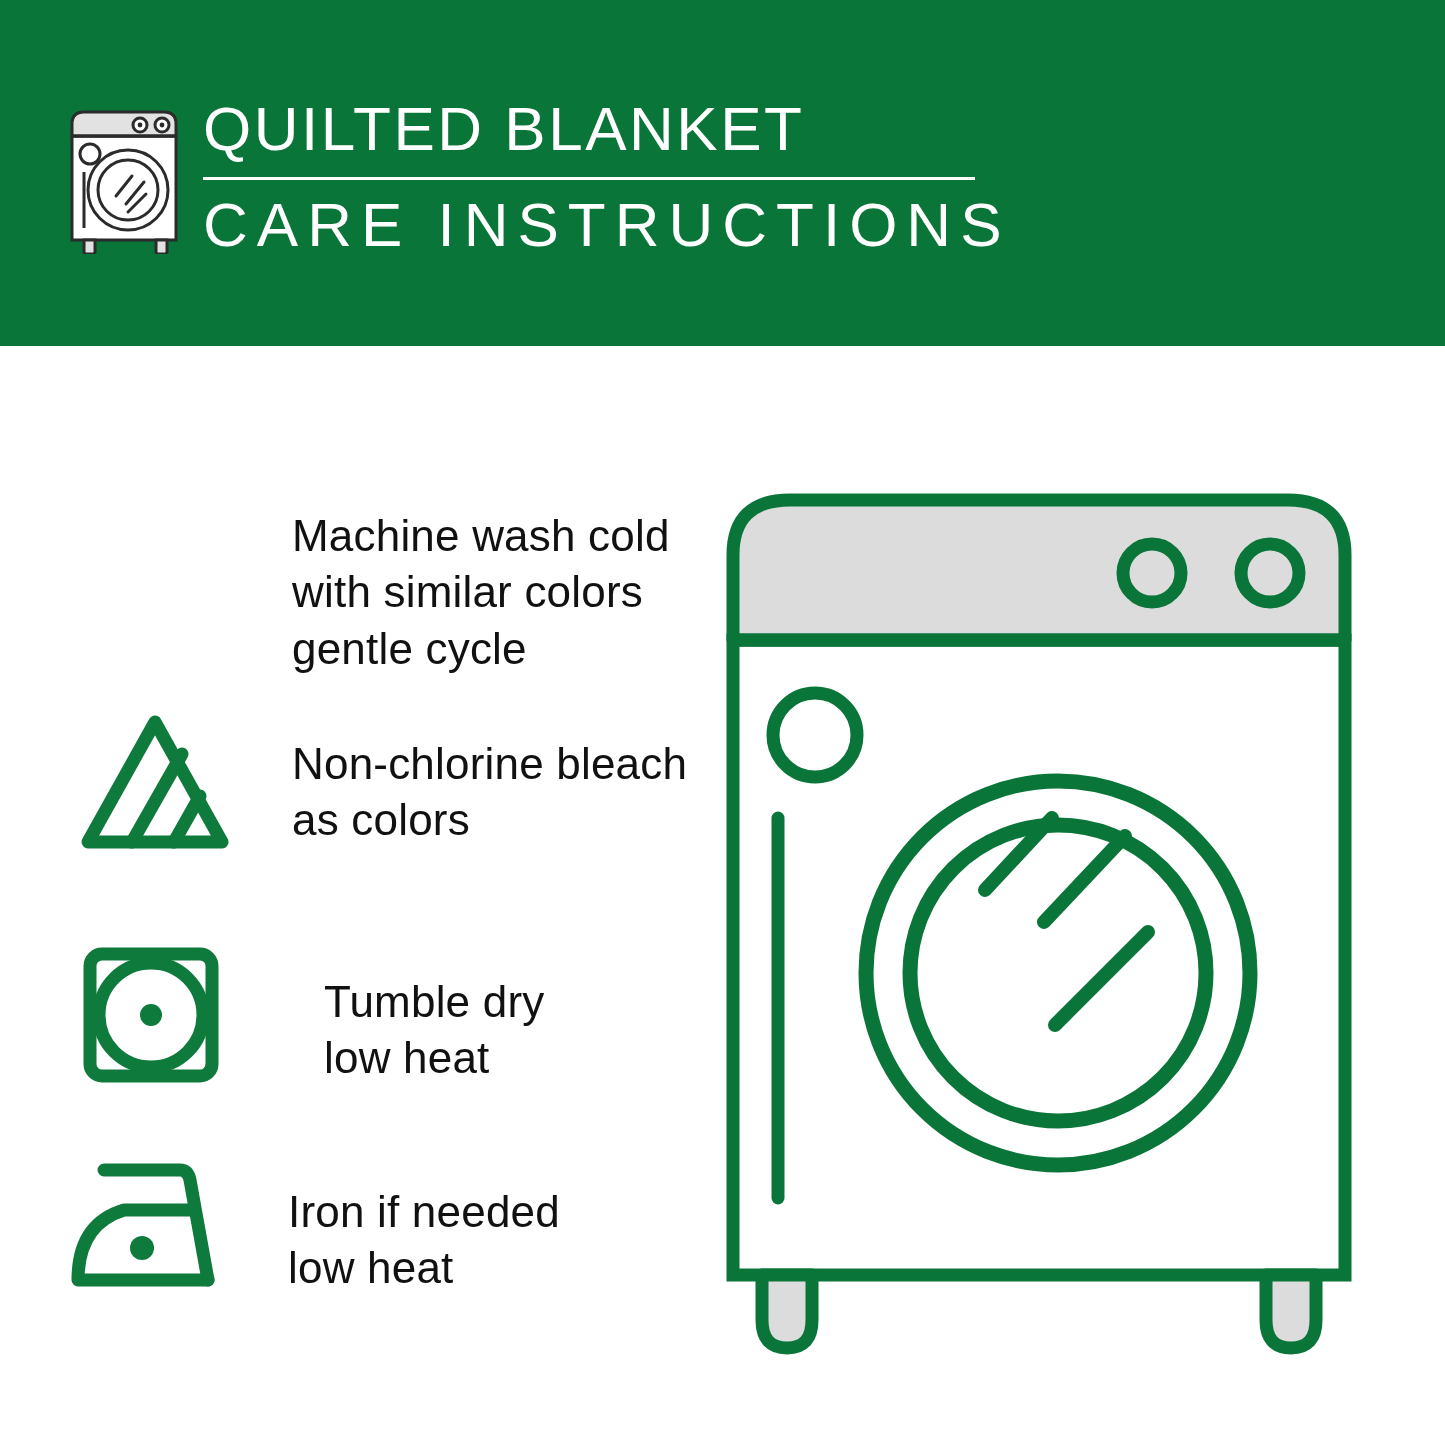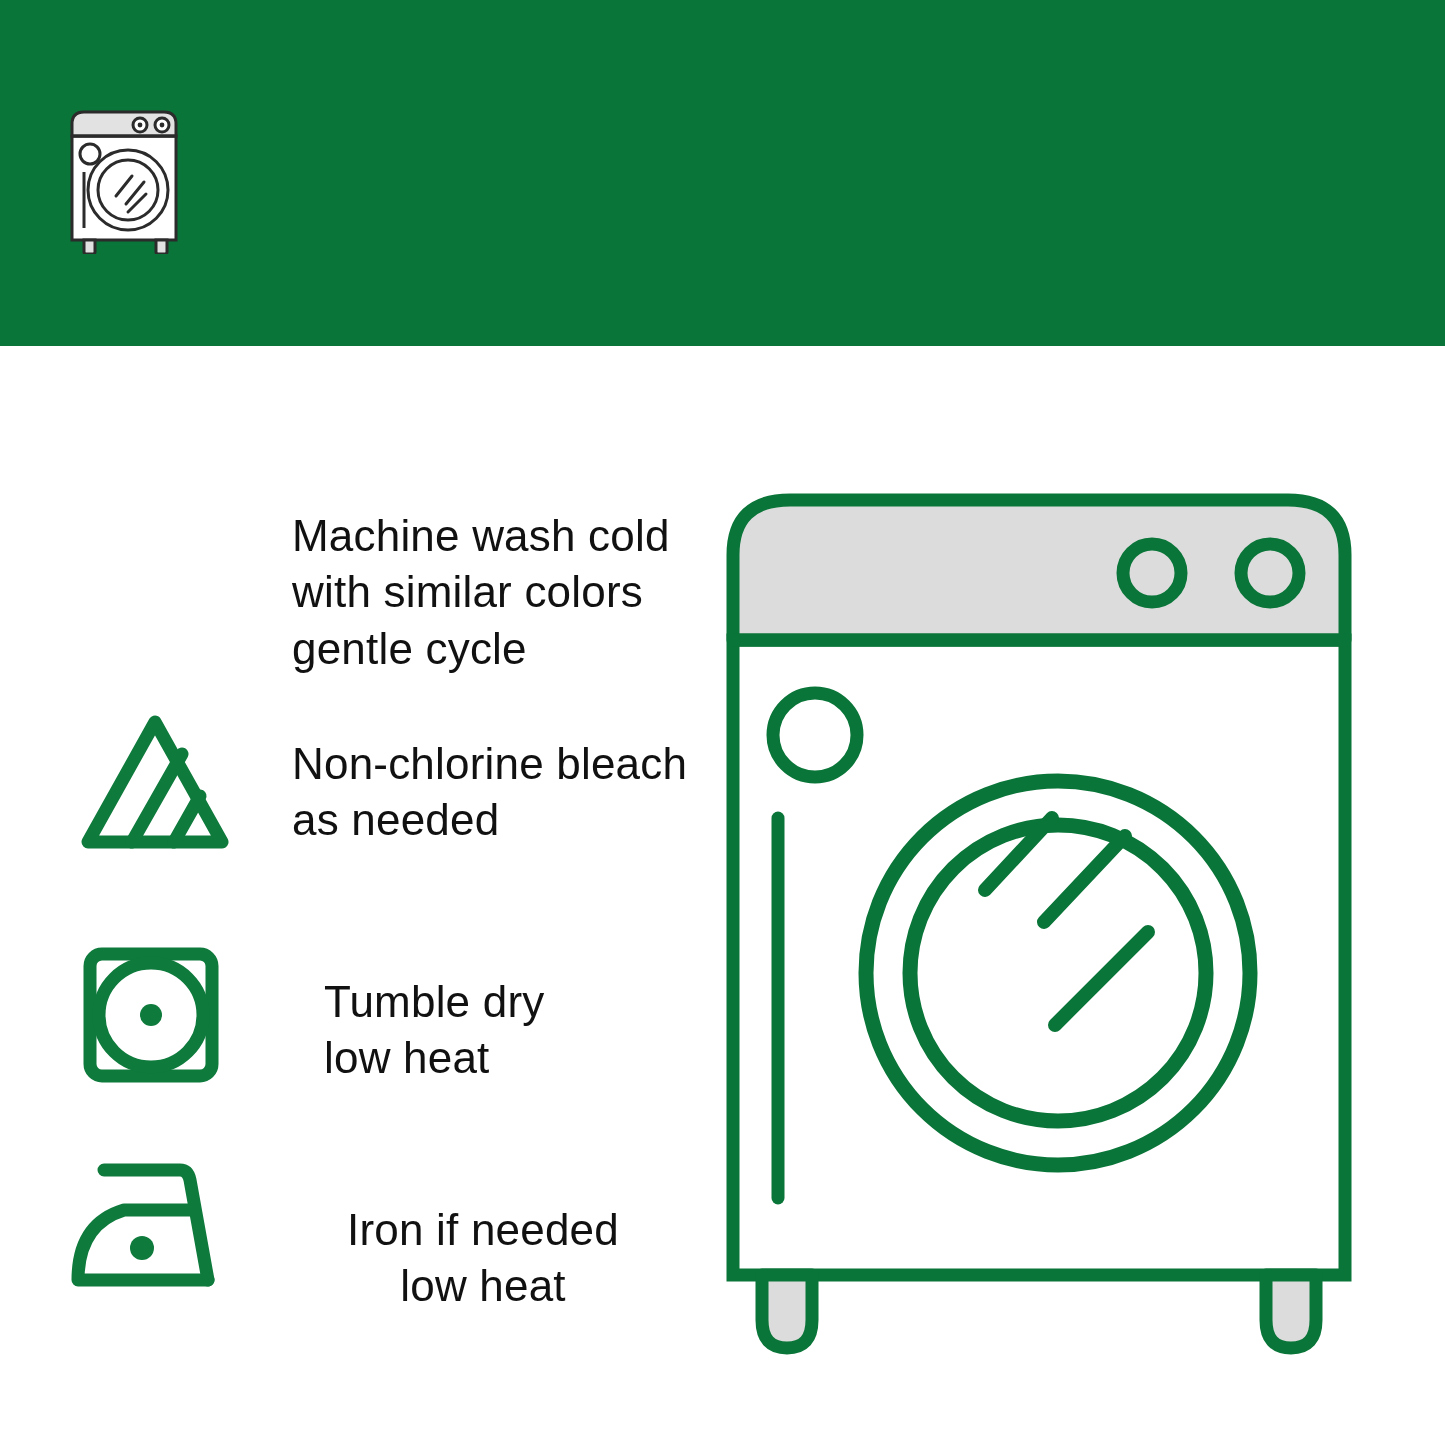--- a/index.html
+++ b/index.html
@@ -106,41 +106,46 @@
         <circle cx="62" cy="84" r="30" fill="#ffffff" stroke="#2b2b2b" stroke-width="3"></circle>
         <line x1="50" y1="90" x2="66" y2="70" stroke="#2b2b2b" stroke-width="3" stroke-linecap="round"></line>
         <line x1="60" y1="98" x2="78" y2="76" stroke="#2b2b2b" stroke-width="3" stroke-linecap="round"></line>
         <line x1="62" y1="106" x2="80" y2="88" stroke="#2b2b2b" stroke-width="3" stroke-linecap="round"></line>
 
         <path d="M18 134 L18 146 Q18 148 21 148 L26 148 Q29 148 29 146 L29 134 Z" fill="#e2e2e2" stroke="#2b2b2b" stroke-width="3"></path>
         <path d="M90 134 L90 146 Q90 148 93 148 L98 148 Q101 148 101 146 L101 134 Z" fill="#e2e2e2" stroke="#2b2b2b" stroke-width="3"></path>
       </svg>
     </div>
 
+    <div class="header-text">
+      <div class="title-main">QUILTED BLANKET</div>
+      <div class="title-rule"></div>
+      <div class="title-sub">CARE INSTRUCTIONS</div>
+    </div>
 
   </div>
 
   <div class="care-list">
 
     <div class="care-row row1">
       <div class="care-text" style="left:292px;top:162px;width:390px;">Machine wash cold
 with similar colors
 gentle cycle</div>
     </div>
 
     <div class="care-row row2">
       <div class="care-icon" style="left:70px;top:130px;">
         <svg viewBox="0 0 170 150" width="170" height="150" aria-hidden="true">
           <path d="M85 16 L152 136 L18 136 Z" fill="none" stroke="#0e7a3c" stroke-width="13" stroke-linejoin="round"></path>
           <line x1="62" y1="136" x2="112" y2="48" stroke="#0e7a3c" stroke-width="13" stroke-linecap="round"></line>
           <line x1="104" y1="136" x2="130" y2="90" stroke="#0e7a3c" stroke-width="13" stroke-linecap="round"></line>
         </svg>
       </div>
       <div class="care-text" style="left:292px;top:160px;width:400px;">Non-chlorine bleach
-as needed</div>
+as colors</div>
     </div>
 
     <div class="care-row row3">
       <div class="care-icon" style="left:80px;top:138px;">
         <svg viewBox="0 0 140 140" width="140" height="140" aria-hidden="true">
           <rect x="10" y="10" width="122" height="122" rx="12" ry="12" fill="none" stroke="#0e7a3c" stroke-width="13"></rect>
           <circle cx="71" cy="71" r="52" fill="none" stroke="#0e7a3c" stroke-width="13"></circle>
           <circle cx="71" cy="71" r="11" fill="#0e7a3c"></circle>
         </svg>
       </div>
@@ -149,21 +154,21 @@
     </div>
 
     <div class="care-row row4">
       <div class="care-icon" style="left:62px;top:120px;">
         <svg viewBox="0 0 180 140" width="180" height="140" aria-hidden="true">
           <path d="M42 14 L118 14 Q126 14 128 24 L146 124" fill="none" stroke="#0e7a3c" stroke-width="13" stroke-linecap="round" stroke-linejoin="round"></path>
           <path d="M146 124 L16 124 Q16 68 62 54 L132 54" fill="none" stroke="#0e7a3c" stroke-width="13" stroke-linecap="round" stroke-linejoin="round"></path>
           <circle cx="80" cy="92" r="12" fill="#0e7a3c"></circle>
         </svg>
       </div>
-      <div class="care-text" style="left:288px;top:166px;width:390px;text-align:center;">Iron if needed
+      <div class="care-text" style="left:288px;top:148px;width:390px;">Iron if needed
 low heat</div>
     </div>
 
   </div>
 
   <div class="washer">
     <svg viewBox="0 0 700 940" width="700" height="940" aria-hidden="true">
 
       <path d="M33 200 L33 835 L645 835 L645 200 Z" fill="#ffffff" stroke="#0a7538" stroke-width="13"></path>
 

